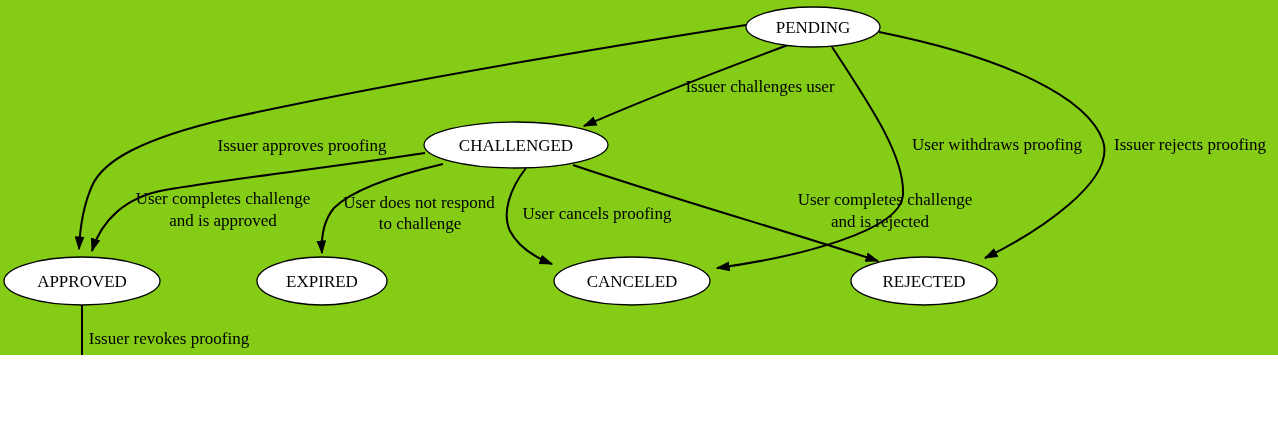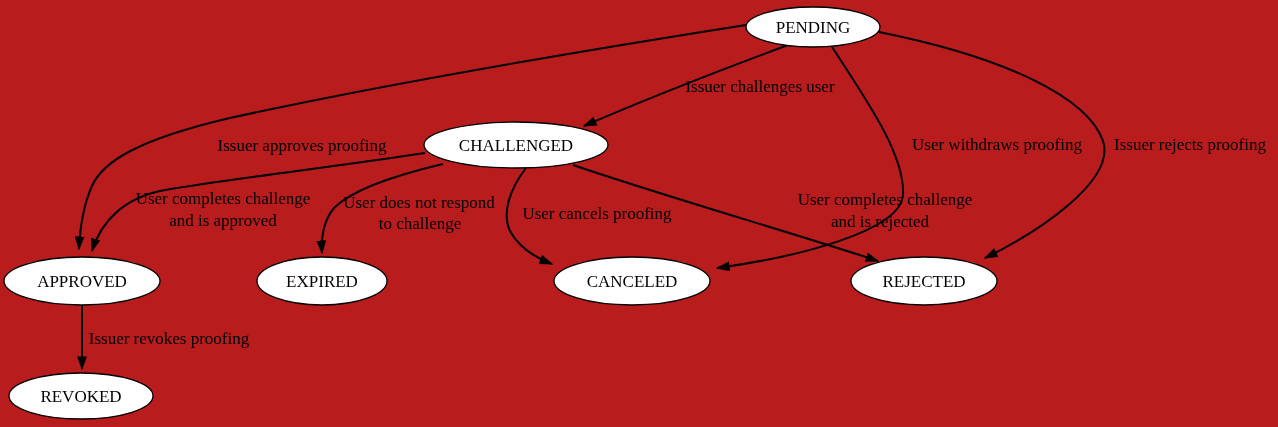--- a/index.html
+++ b/index.html
@@ -1,16 +1,16 @@
 <!DOCTYPE html>
 <html><head>
 <meta charset="utf-8">
 <style>
   html,body{margin:0;padding:0;background:#ffffff;}
-  .canvas{position:relative;width:1278px;height:427px;background:#b91c1c;overflow:hidden;}
+  .canvas{position:relative;width:1278px;height:355px;background:#84cc16;overflow:hidden;}
   svg{display:block;}
   .edge{fill:none;stroke:#000000;stroke-width:2;}
   .node-ellipse{fill:#ffffff;stroke:#000000;stroke-width:1.3;}
   text{font-family:"Liberation Serif","DejaVu Serif",serif;font-size:17px;fill:#000000;}
   .node-label{text-anchor:middle;}
   .edge-label{text-anchor:middle;}
 </style>
 </head>
 <body>
 

